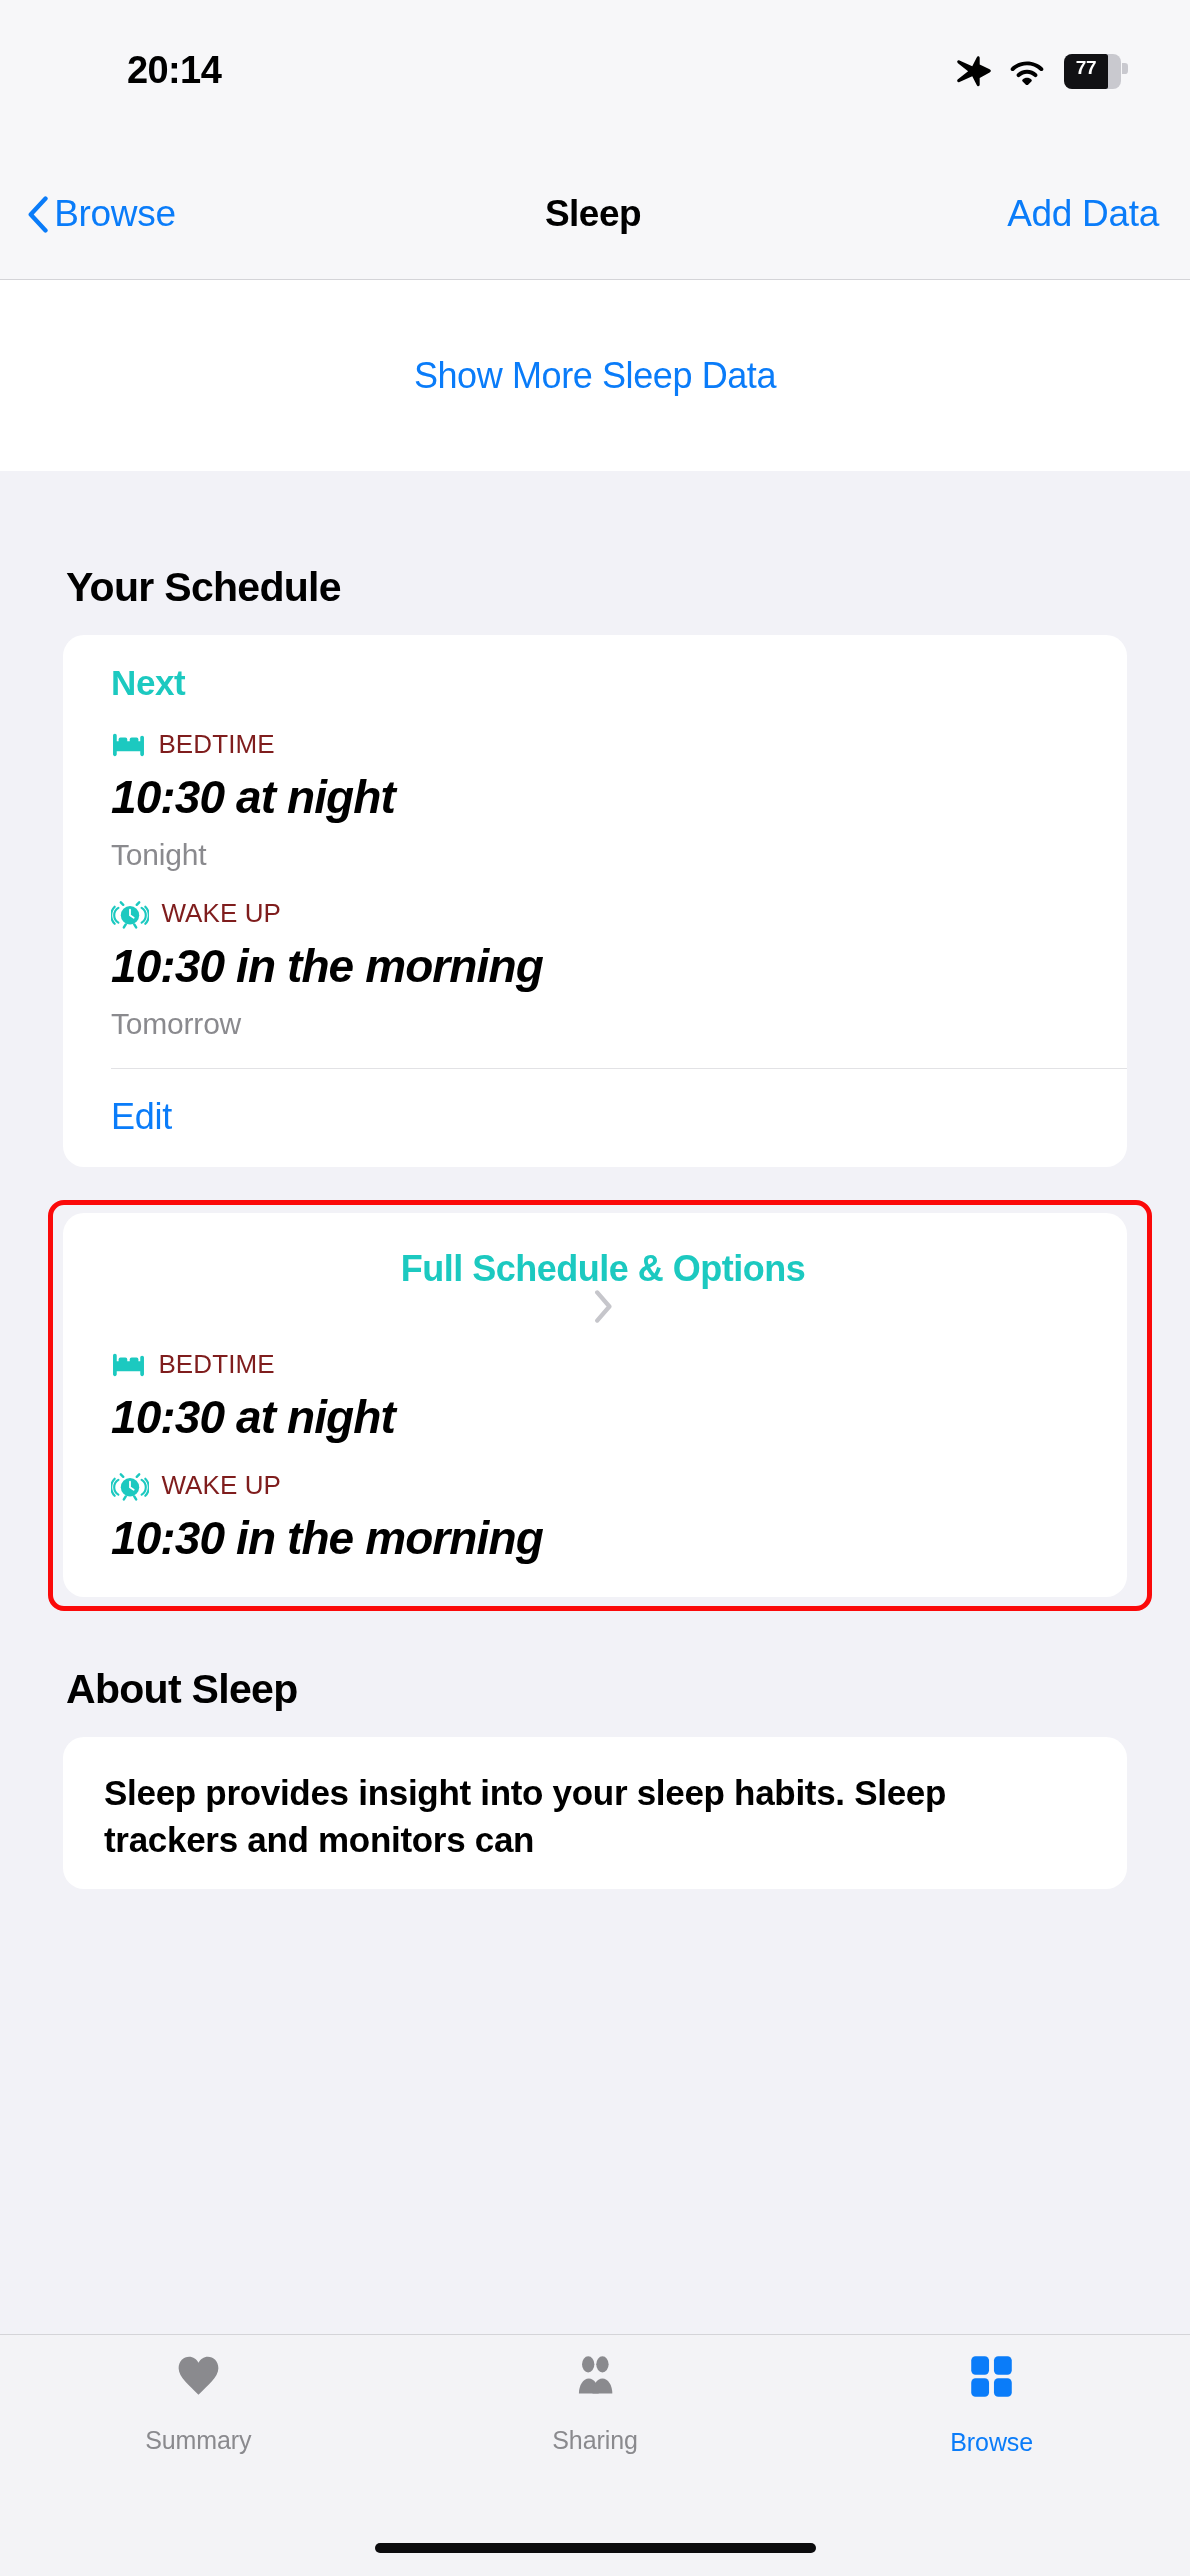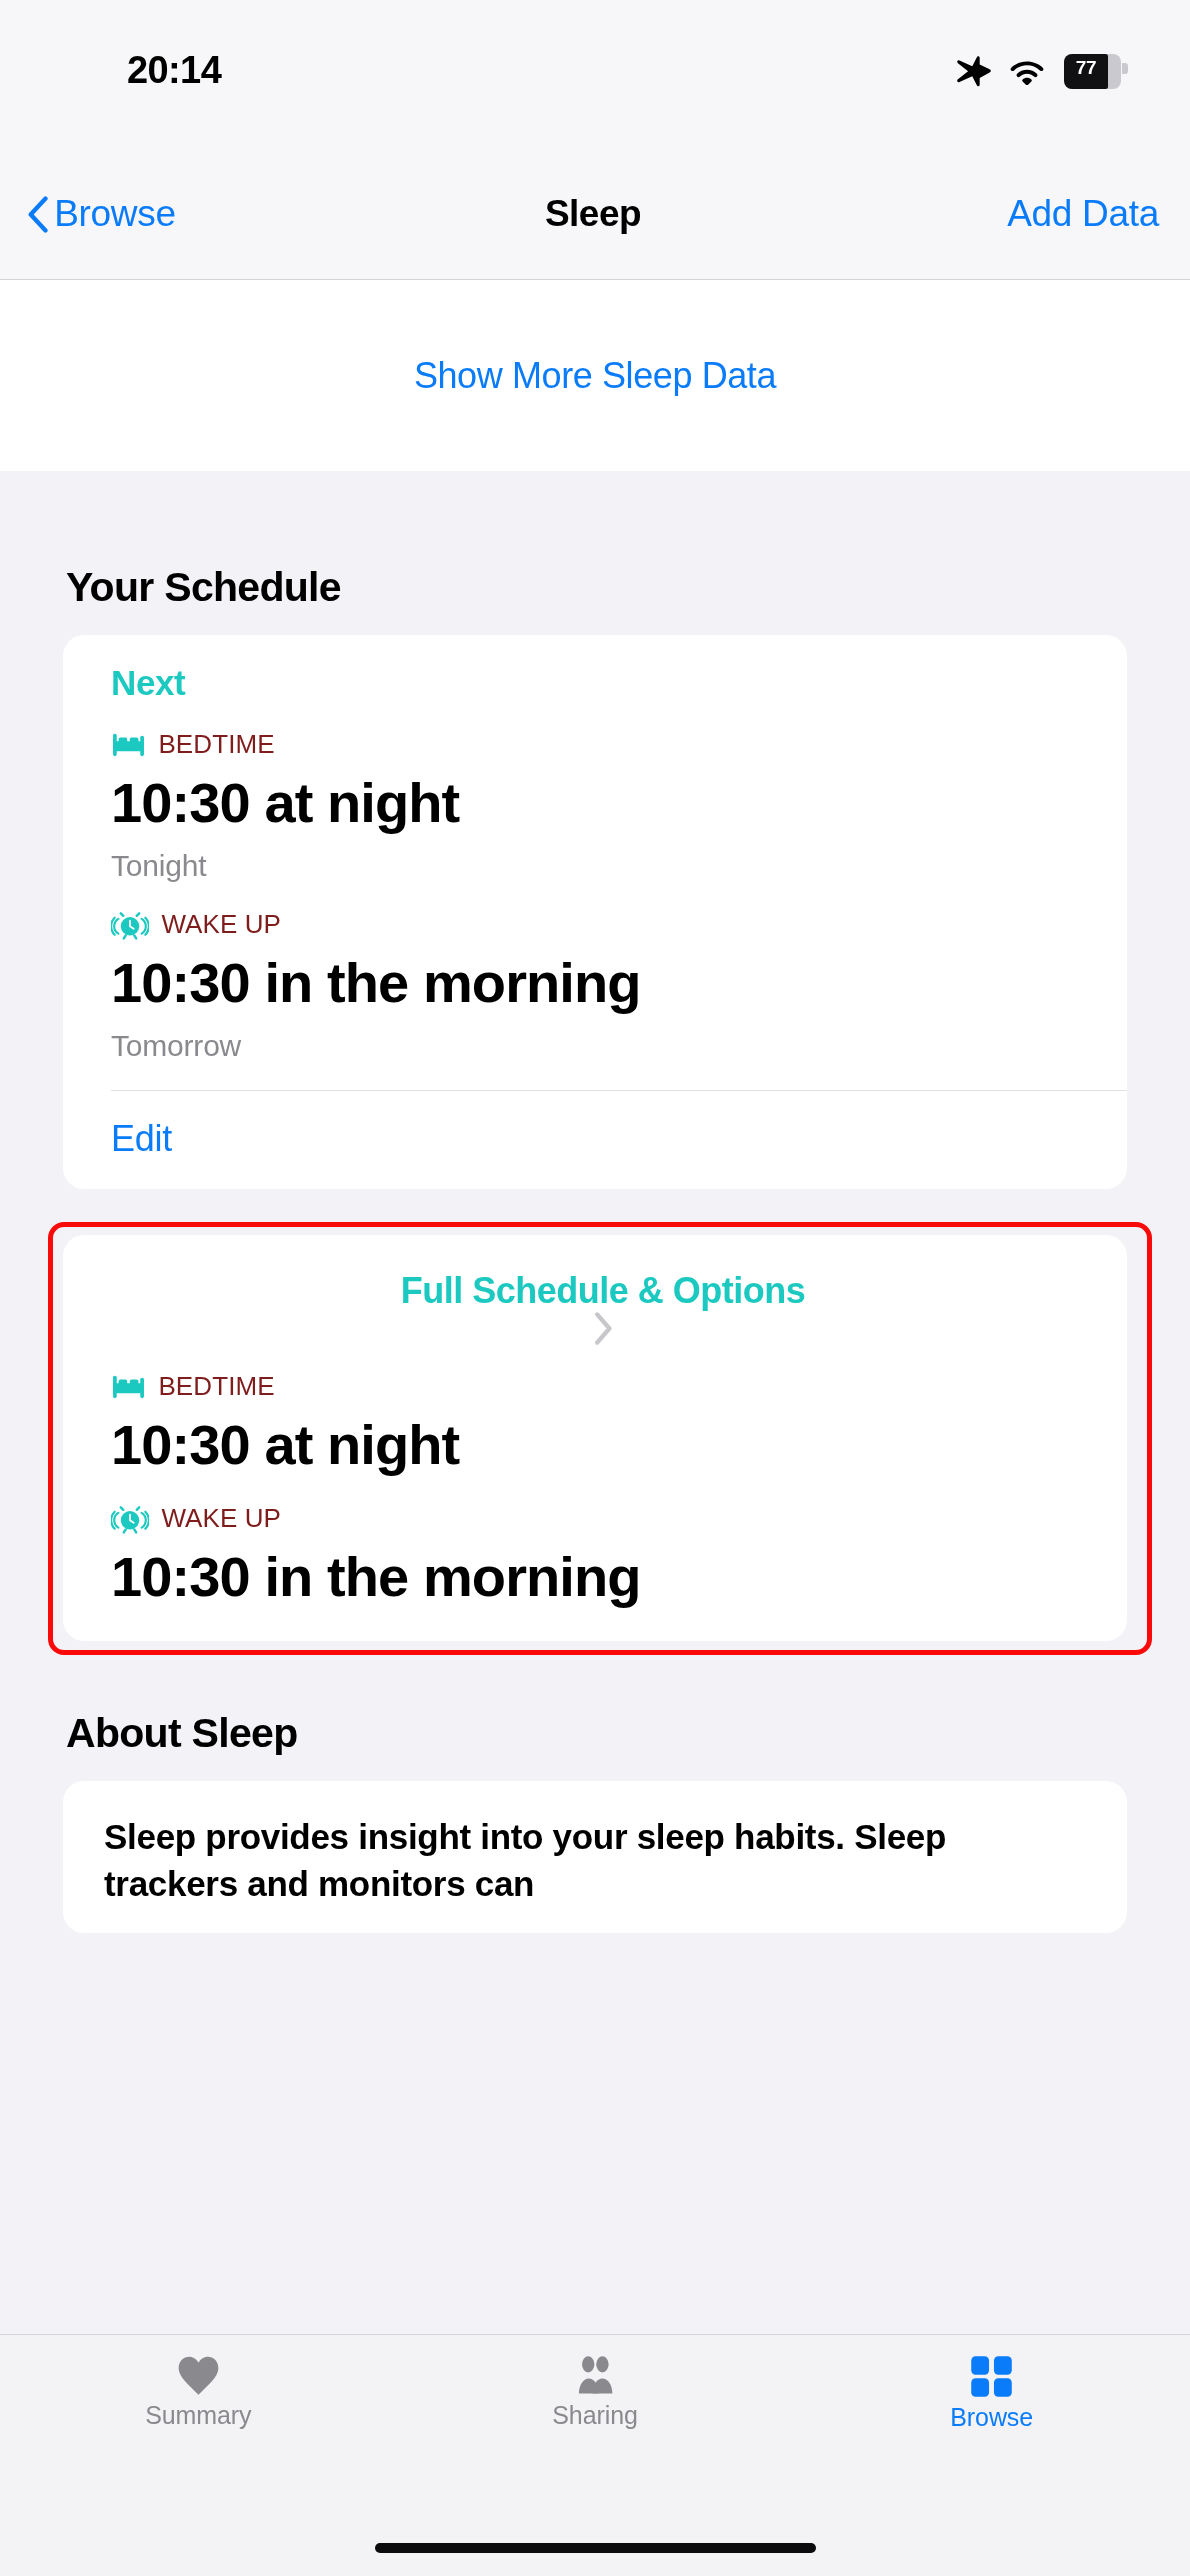--- a/index.html
+++ b/index.html
@@ -188,26 +188,27 @@
   .meta-label {
     color: #7f1d1d;
     font-size: 26px;
     letter-spacing: 0.1px;
     font-weight: 400;
   }
   .icon-bed { width: 35px; height: 26px; display: block; }
   .icon-alarm { width: 38px; height: 30px; display: block; }
 
   .time-big {
-    font-size: 56px;
+    font-size: 46px;
     font-weight: 700;
     color: #000;
     letter-spacing: -0.9px;
     padding: 0 0 0 48px;
     margin-top: 10px;
+    font-style: italic;
   }
   .time-sub {
     font-size: 30px;
     color: #8a8a8e;
     letter-spacing: -0.2px;
     padding: 0 0 0 48px;
     margin-top: 14px;
   }
   .card-divider {
     height: 1.2px;
@@ -289,21 +290,21 @@
     display: flex;
     align-items: flex-start;
     flex: 0 0 auto;
     padding-top: 20px;
   }
   .tab {
     flex: 1 1 0;
     display: flex;
     flex-direction: column;
     align-items: center;
-    gap: 5px;
+    gap: 30px;
     cursor: pointer;
   }
   .tab-label {
     font-size: 25px;
     letter-spacing: -0.1px;
     color: #8a8a8e;
   }
   .tab.active .tab-label { color: #0a7cf9; }
   .icon-heart { width: 45px; height: 41px; display: block; }
   .icon-people { width: 52px; height: 41px; display: block; }

